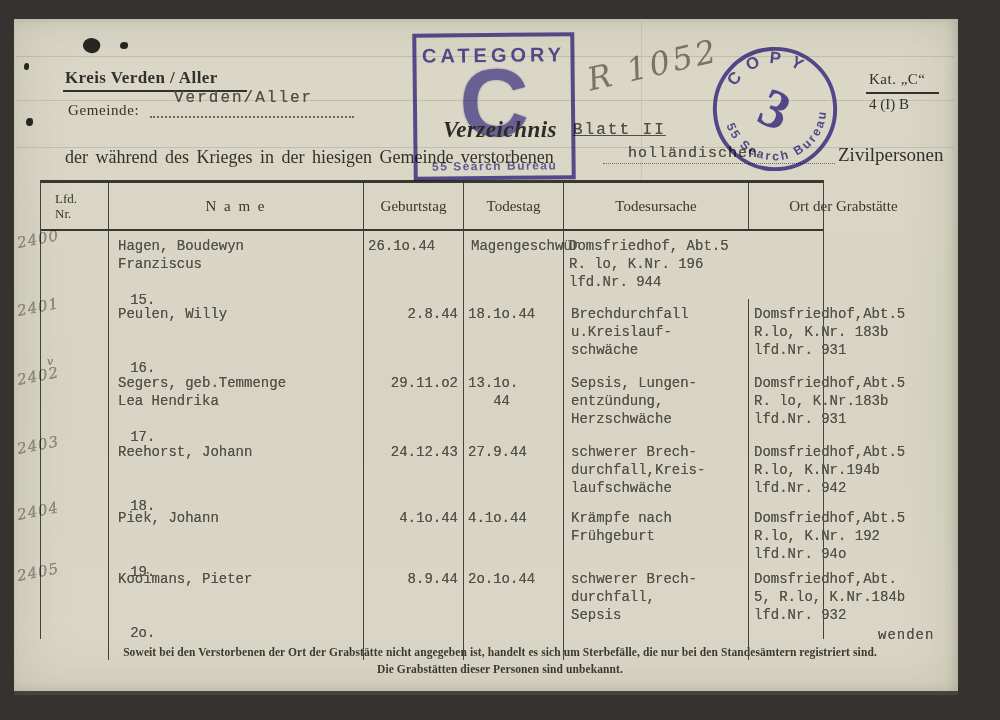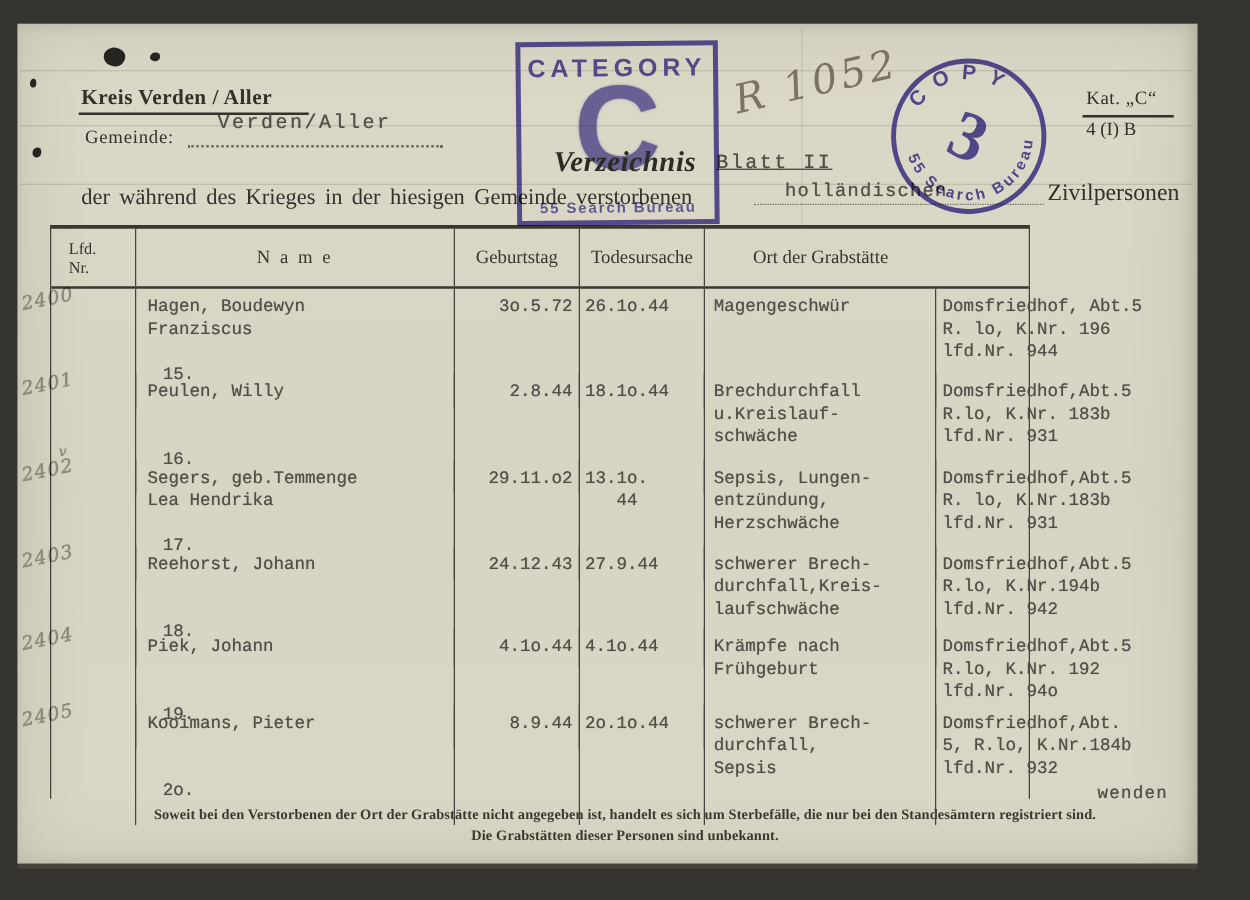--- a/index.html
+++ b/index.html
@@ -149,33 +149,33 @@
   </svg>
 
   <div class="table">
     <div class="thead">
       <div class="hcell lfd">
         <span>Lfd.</span>
         <span>Nr.</span>
       </div>
       <div class="hcell name-h">N a m e</div>
       <div class="hcell">Geburtstag</div>
+      <div class="hcell">Todestag</div>
       <div class="hcell">Todesursache</div>
       <div class="hcell">Ort der Grabstätte</div>
     </div>
     <div id="tbody">
         <div class="trow">
       <div class="bcell c-nr">
         <span class="pencil margin-num">2400</span>
         <span class="pencil margin-mark"></span>
         <span>15.</span>
       </div>
       <div class="bcell c-name">Hagen, Boudewyn
 Franziscus</div>
-      <div class="bcell c-geb">3o.5.72</div>
       <div class="bcell c-tod">26.1o.44</div>
       <div class="bcell c-urs">Magengeschwür</div>
       <div class="bcell c-ort">Domsfriedhof, Abt.5
 R. lo, K.Nr. 196
 lfd.Nr. 944</div>
     </div>
         <div class="trow">
       <div class="bcell c-nr">
         <span class="pencil margin-num">2401</span>
         <span class="pencil margin-mark"></span>

